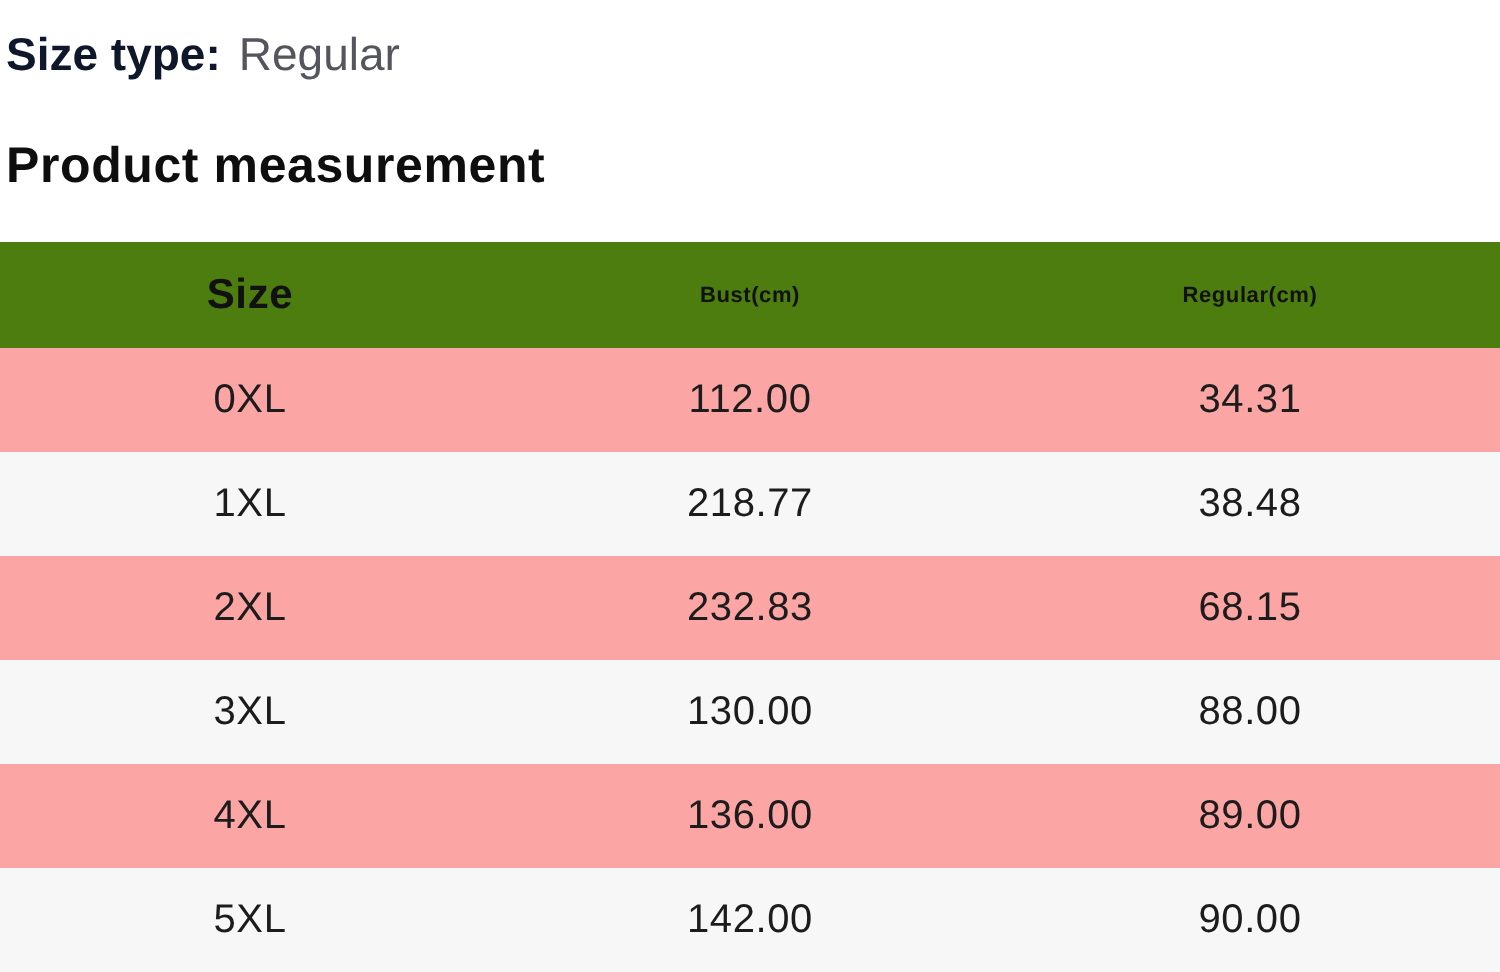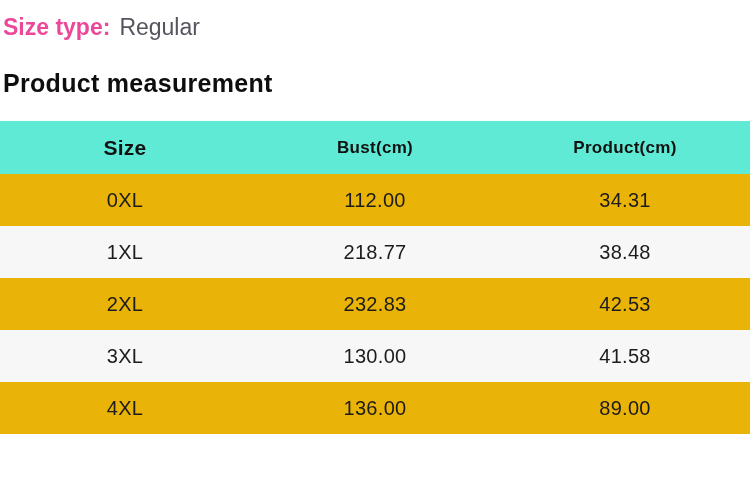--- a/index.html
+++ b/index.html
@@ -15,21 +15,21 @@
     color: #141414;
   }
   .size-type-line {
     padding: 13px 0 0 3px;
     font-size: 23px;
     line-height: 28px;
     white-space: nowrap;
   }
   .size-type-label {
     font-weight: bold;
-    color: #ec4899;
+    color: #0f172a;
   }
   .size-type-value {
     color: #55555d;
     font-weight: normal;
     margin-left: 9px;
     text-align: center;
   }
   .section-title {
     margin: 27px 16px 0 3px;
     font-size: 25px;
@@ -41,38 +41,38 @@
   table.measure-table {
     margin-top: 23px;
     width: 750px;
     border-collapse: collapse;
     table-layout: fixed;
   }
   table.measure-table col {
     width: 250px;
   }
   table.measure-table thead tr {
-    background: #5eead4;
+    background: #4d7c0f;
     height: 53px;
   }
   table.measure-table th {
     font-weight: bold;
     color: #111111;
     text-align: center;
     vertical-align: middle;
-    font-size: 17px;
+    font-size: 11px;
     letter-spacing: 0.3px;
     padding: 0;
   }
   table.measure-table th.col-size {
     font-size: 21px;
   }
   table.measure-table tbody tr {
     height: 52px;
-    background: #eab308;
+    background: #fca5a5;
   }
   table.measure-table tbody tr:nth-child(even) {
     background: #f7f7f7;
   }
   table.measure-table td {
     text-align: center;
     vertical-align: middle;
     font-size: 20px;
     letter-spacing: 0.3px;
     color: #1c1c1c;
@@ -91,43 +91,48 @@
 <table class="measure-table">
   <colgroup>
       <col>
       <col>
       <col>
     </colgroup>
   <thead>
     <tr>
       <th class="col-size">Size</th>
       <th>Bust(cm)</th>
-      <th>Product(cm)</th>
+      <th>Regular(cm)</th>
     </tr>
   </thead>
   <tbody>
     <tr>
       <td>0XL</td>
       <td>112.00</td>
       <td>34.31</td>
     </tr>
     <tr>
       <td>1XL</td>
       <td>218.77</td>
       <td>38.48</td>
     </tr>
     <tr>
       <td>2XL</td>
       <td>232.83</td>
-      <td>42.53</td>
+      <td>68.15</td>
     </tr>
     <tr>
       <td>3XL</td>
       <td>130.00</td>
-      <td>41.58</td>
+      <td>88.00</td>
     </tr>
     <tr>
       <td>4XL</td>
       <td>136.00</td>
       <td>89.00</td>
     </tr>
+    <tr>
+      <td>5XL</td>
+      <td>142.00</td>
+      <td>90.00</td>
+    </tr>
   </tbody>
 </table>
 
 </body></html>

